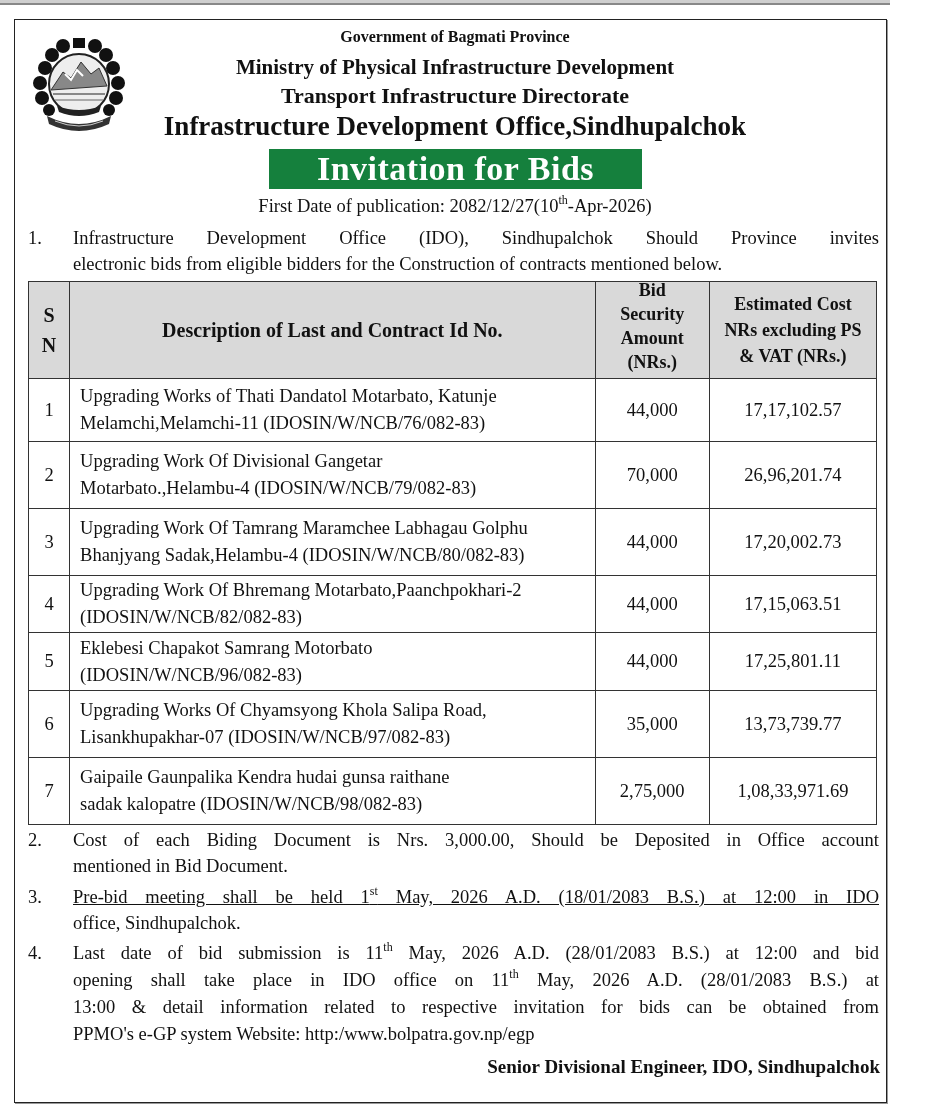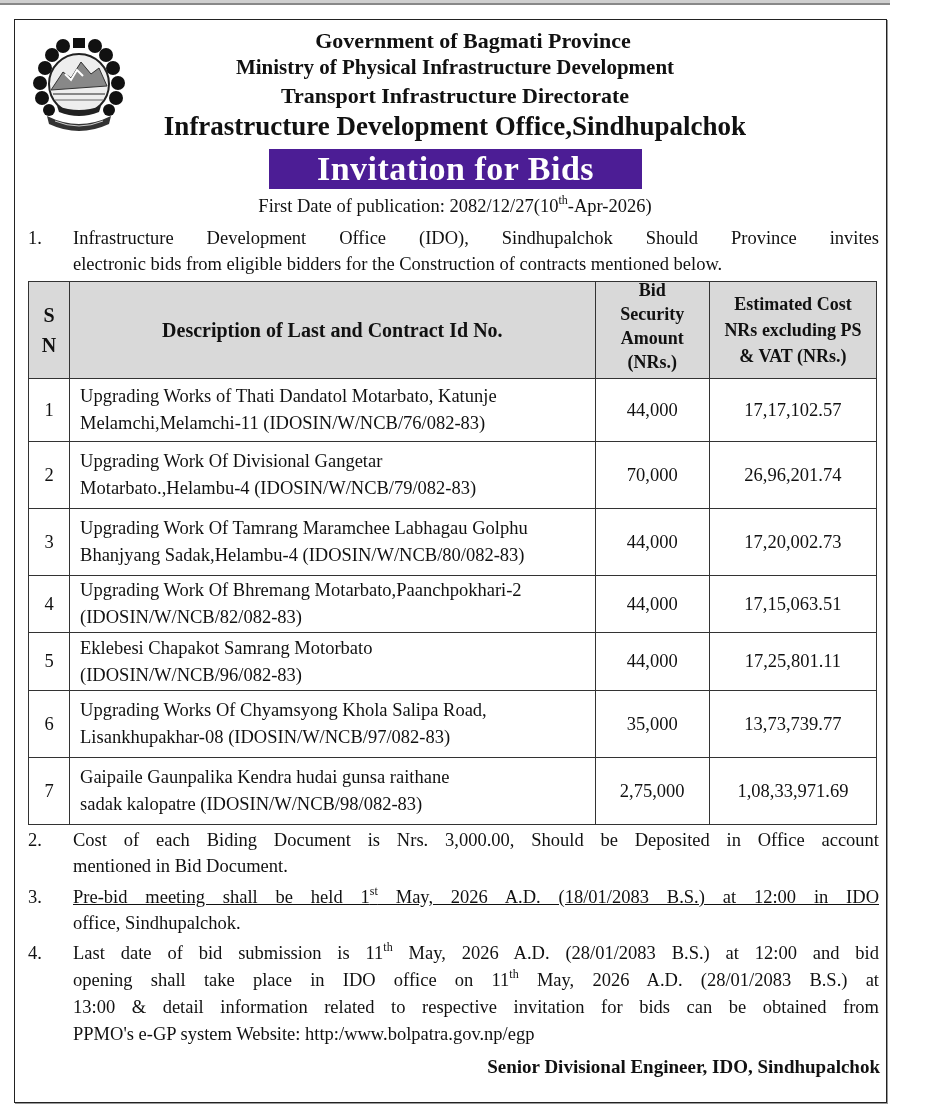--- a/index.html
+++ b/index.html
@@ -4,26 +4,26 @@
 <style>
   html, body { margin: 0; padding: 0; background: #ffffff; }
   body { width: 940px; height: 1118px; position: relative; overflow: hidden;
          font-family: "Liberation Serif", "DejaVu Serif", serif; color: #111; }
   .top-rule { position: absolute; left: 0; top: 0; width: 890px; height: 3px;
               border-bottom: 2px solid #888; background: #cfcfcf; }
   .frame { position: absolute; left: 14px; top: 19px; width: 873px; height: 1084px;
            border: 1.5px solid #222; box-shadow: 1px 1px 0 #999; box-sizing: border-box; }
   .emblem { position: absolute; left: 25px; top: 28px; width: 108px; height: 108px; }
   .hdr { position: absolute; left: 0; width: 100%; text-align: center; font-weight: bold; }
-  .h1 { top: 28px; font-size: 22px; left: 18px; width: 910px; }
+  .h1 { top: 28px; font-size: 16px; left: 0; width: 910px; }
   .h2 { top: 55px; font-size: 21px; width: 910px; }
   .h3 { top: 83px; font-size: 22px; width: 910px; }
   .h4 { top: 111px; font-size: 27px; width: 910px; }
   .banner { position: absolute; left: 269px; top: 149px; width: 373px; height: 40px;
-            background: #4c1d95; color: #fff; font-weight: bold; font-size: 34px;
+            background: #15803d; color: #fff; font-weight: bold; font-size: 34px;
             text-align: center; line-height: 40px; letter-spacing: 0.5px; }
   .pubdate { position: absolute; left: 0; width: 910px; top: 196px; text-align: center;
              font-size: 18.5px; }
   sup { font-size: 12px; vertical-align: 8px; line-height: 0; }
   .para { position: absolute; font-size: 18.5px; line-height: 26px; }
   .num { position: absolute; left: 28px; font-size: 18.5px; line-height: 26px; }
   .justify-full { text-align: justify; text-align-last: justify; }
 
   table.bids { position: absolute; left: 28px; top: 281px; width: 849px;
                border-collapse: collapse; font-size: 18.5px; }
@@ -124,21 +124,21 @@
       <td class="est">17,15,063.51</td>
     </tr>
     <tr style="height:58px;">
       <td class="sn">5</td>
       <td class="desc" style="padding-top:1px !important; padding-bottom:1px !important;"><span>Eklebesi Chapakot Samrang Motorbato</span><br><span>(IDOSIN/W/NCB/96/082-83)</span></td>
       <td class="bid">44,000</td>
       <td class="est">17,25,801.11</td>
     </tr>
     <tr style="height:67px;">
       <td class="sn">6</td>
-      <td class="desc"><span>Upgrading Works Of Chyamsyong Khola Salipa Road,</span><br><span>Lisankhupakhar-08 (IDOSIN/W/NCB/97/082-83)</span></td>
+      <td class="desc"><span>Upgrading Works Of Chyamsyong Khola Salipa Road,</span><br><span>Lisankhupakhar-07 (IDOSIN/W/NCB/97/082-83)</span></td>
       <td class="bid">35,000</td>
       <td class="est">13,73,739.77</td>
     </tr>
     <tr style="height:67px;">
       <td class="sn">7</td>
       <td class="desc"><span>Gaipaile Gaunpalika Kendra hudai gunsa raithane</span><br><span>sadak kalopatre (IDOSIN/W/NCB/98/082-83)</span></td>
       <td class="bid">2,75,000</td>
       <td class="est">1,08,33,971.69</td>
     </tr>
   </tbody>

